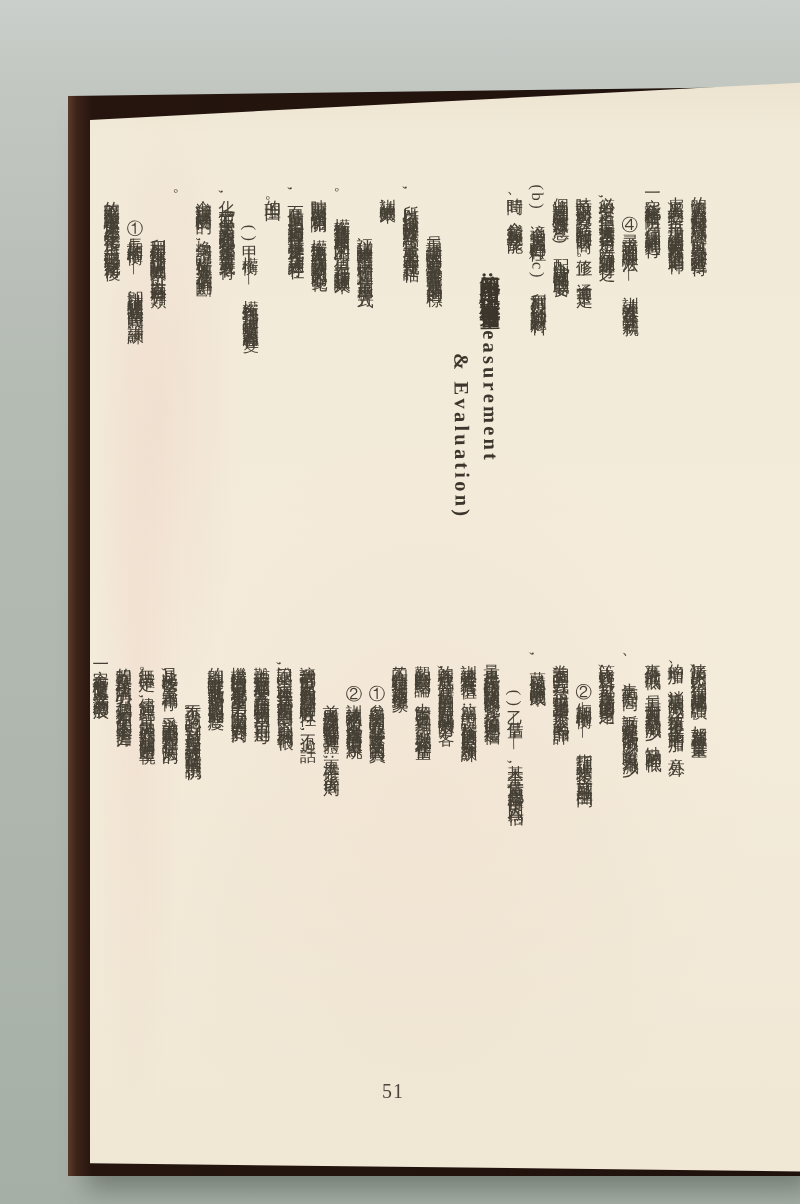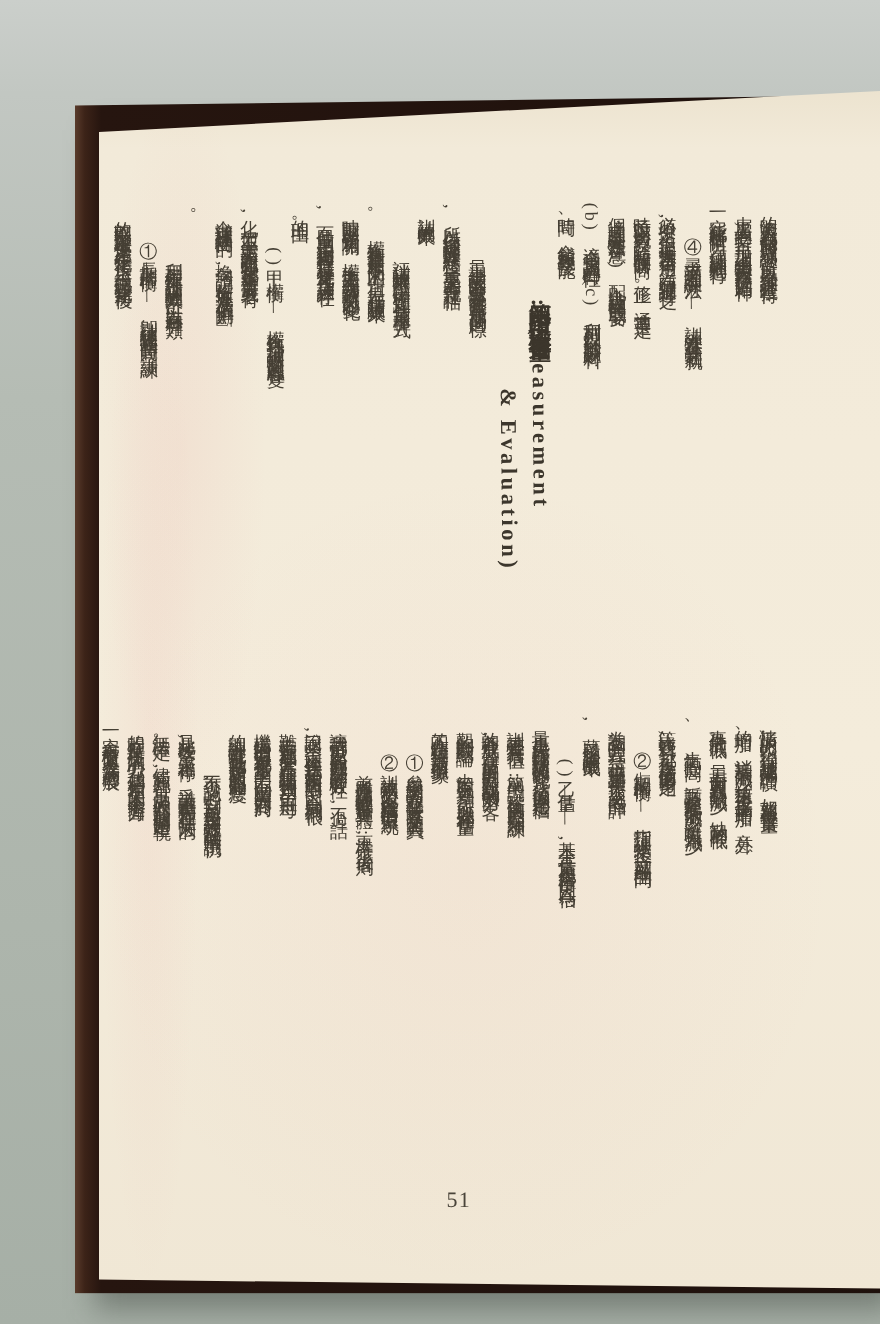--- a/index.html
+++ b/index.html
@@ -34,21 +34,21 @@
   }
   .upper{top:103px;}
   .lower{top:570px;}
   .col{display:block;line-height:23px;white-space:nowrap;}
   .heading-col{
     font-size:20.5px;font-weight:bold;letter-spacing:3.2px;line-height:29px;color:#3c362c;
   }
   .hc0{padding-top:74px;}
   .hc1{padding-top:168px;}
   .page-number{
-    position:absolute;left:292px;top:1000px;width:70px;text-align:center;
+    position:absolute;left:292px;top:1000px;width:70px;text-align:left;
     font-size:20px;color:#4a443a;letter-spacing:1px;
   }
 </style>
 </head>
 <body>
 
 <div class="photo">
   <div class="book-shadow"></div>
   <div class="cover"></div>
   <div class="page">

